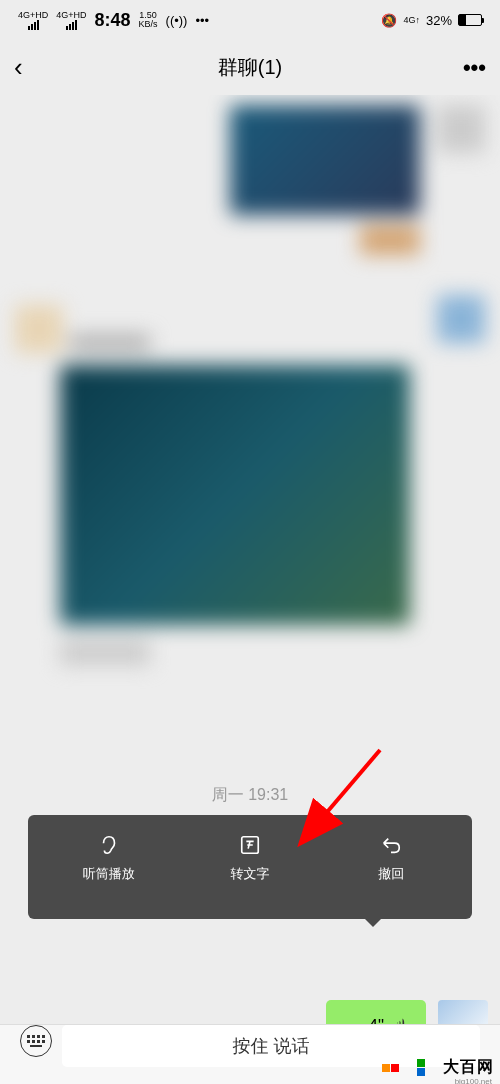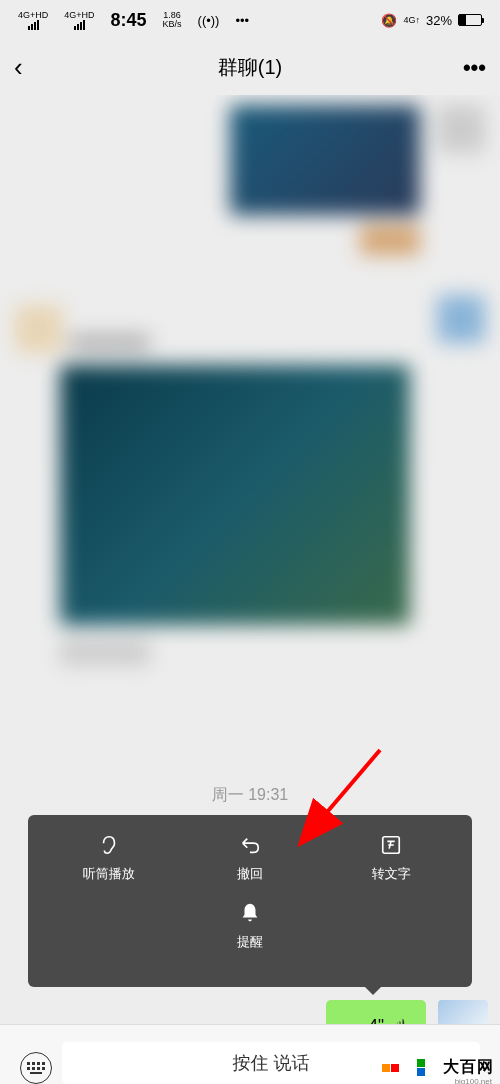--- a/index.html
+++ b/index.html
@@ -1,19 +1,19 @@
 <!DOCTYPE html>
 <html><head>
   <meta charset="utf-8">
   <style>
     * { margin: 0; padding: 0; box-sizing: border-box; }
     body { width: 500px; height: 1084px; background: #ededed; font-family: -apple-system, "Helvetica Neue", sans-serif; position: relative; overflow: hidden; }
     
     .status-bar { height: 40px; display: flex; align-items: center; justify-content: space-between; padding: 0 18px; font-size: 13px; font-weight: 500; }
-    .status-left { display: flex; align-items: center; gap: 16px; }
+    .status-left { display: flex; align-items: center; gap: 8px; }
     .status-right { display: flex; align-items: center; gap: 6px; }
     .signal-group { display: flex; align-items: flex-end; gap: 1px; }
     .signal-bar { width: 2px; background: #000; }
     .net-label { font-size: 9px; line-height: 9px; }
     .net-stack { display: flex; flex-direction: column; align-items: center; }
     .time { font-size: 18px; font-weight: 600; }
     .battery { width: 24px; height: 12px; border: 1px solid #000; border-radius: 2px; position: relative; }
     .battery::after { content: ''; position: absolute; right: -3px; top: 3px; width: 2px; height: 5px; background: #000; border-radius: 0 1px 1px 0; }
     .battery-fill { height: 100%; width: 32%; background: #000; }
     
@@ -43,21 +43,21 @@
     .menu-item { display: flex; flex-direction: column; align-items: center; gap: 8px; color: #fff; width: 76px; }
     .menu-item-icon { width: 24px; height: 24px; display: flex; align-items: center; justify-content: center; }
     .menu-item-label { font-size: 13px; }
     .menu-tail { position: absolute; bottom: -8px; right: 90px; width: 0; height: 0; border-left: 9px solid transparent; border-right: 9px solid transparent; border-top: 9px solid #4a4a4a; }
     
     .arrow { position: absolute; top: 645px; left: 280px; z-index: 4; pointer-events: none; }
     
     .voice-msg { position: absolute; top: 905px; right: 74px; background: #95ec69; border-radius: 5px; padding: 14px 16px; display: flex; align-items: center; gap: 8px; font-size: 17px; z-index: 2; min-width: 100px; justify-content: flex-end; }
     .voice-avatar { position: absolute; top: 905px; right: 12px; width: 50px; height: 50px; background: linear-gradient(135deg, #a8c8e8, #fff); border-radius: 4px; z-index: 2; }
     
-    .input-bar { position: absolute; bottom: 0; left: 0; right: 0; height: 60px; background: #f7f7f7; border-top: 1px solid #ddd; display: flex; align-items: flex-end; padding: 0 20px; gap: 10px; }
+    .input-bar { position: absolute; bottom: 0; left: 0; right: 0; height: 60px; background: #f7f7f7; border-top: 1px solid #ddd; display: flex; align-items: flex-start; padding: 0 20px; gap: 10px; }
     .kb-icon { width: 32px; height: 32px; border: 1.5px solid #333; border-radius: 50%; display: flex; align-items: center; justify-content: center; }
     .voice-input { flex: 1; background: #fff; border-radius: 5px; height: 42px; display: flex; align-items: center; justify-content: center; font-size: 18px; color: #333; }
     
     .watermark { position: absolute; bottom: 6px; right: 6px; z-index: 10; display: flex; align-items: center; gap: 18px; font-size: 16px; }
     .wm-logo { display: flex; gap: 1px; }
     .wm-sq { width: 8px; height: 8px; }
     .wm-text { font-weight: bold; letter-spacing: 1px; }
     .wm-sub { font-size: 8px; color: #888; position: absolute; bottom: -8px; right: 2px; }
   </style>
 </head>
@@ -76,23 +76,23 @@
     </div>
     <div class="net-stack">
       <span class="net-label">4G+HD</span>
       <div class="signal-group">
           <div class="signal-bar" style="height:4px"></div>
           <div class="signal-bar" style="height:6px"></div>
           <div class="signal-bar" style="height:8px"></div>
           <div class="signal-bar" style="height:10px"></div>
         </div>
     </div>
-    <span class="time">8:45</span>
+    <span class="time">8:48</span>
     <div class="net-stack">
-      <span class="net-label">1.86</span>
+      <span class="net-label">1.50</span>
       <span class="net-label">KB/s</span>
     </div>
     <span>((•))</span>
     <span>•••</span>
   </div>
   <div class="status-right">
     <span>🔕</span>
     <span class="net-label">4G↑</span>
     <span>32%</span>
     <div class="battery">
@@ -127,43 +127,33 @@
         <div class="menu-item-icon">
             <svg viewBox="0 0 24 24" width="22" height="22" fill="none" stroke="#fff" stroke-width="1.8">
               <path d="M6 10 C6 5 9 3 12 3 C15 3 18 5 18 10 C18 14 15 15 14 18 C13 20 12 21 10 21 C8 21 7 20 7 18"></path>
             </svg>
           </div>
         <span class="menu-item-label">听筒播放</span>
       </div>
       <div class="menu-item">
         <div class="menu-item-icon">
             <svg viewBox="0 0 24 24" width="22" height="22" fill="none" stroke="#fff" stroke-width="1.8">
-              <path d="M4 10 L9 5 M4 10 L9 15 M4 10 L16 10 C19 10 21 12 21 15 C21 18 19 20 16 20 L12 20"></path>
-            </svg>
-          </div>
-        <span class="menu-item-label">撤回</span>
-      </div>
-      <div class="menu-item">
-        <div class="menu-item-icon">
-            <svg viewBox="0 0 24 24" width="22" height="22" fill="none" stroke="#fff" stroke-width="1.8">
               <rect x="3" y="3" width="18" height="18" rx="2"></rect>
               <path d="M8 8 L16 8 M12 8 L10 16 M9 12 L15 12"></path>
             </svg>
           </div>
         <span class="menu-item-label">转文字</span>
       </div>
-    </div>
-    <div class="menu-row">
       <div class="menu-item">
         <div class="menu-item-icon">
-            <svg viewBox="0 0 24 24" width="22" height="22" fill="#fff">
-              <path d="M12 2 C9 2 6 5 6 9 L6 14 L4 17 L20 17 L18 14 L18 9 C18 5 15 2 12 2 Z M10 19 C10 20 11 21 12 21 C13 21 14 20 14 19"></path>
+            <svg viewBox="0 0 24 24" width="22" height="22" fill="none" stroke="#fff" stroke-width="1.8">
+              <path d="M4 10 L9 5 M4 10 L9 15 M4 10 L16 10 C19 10 21 12 21 15 C21 18 19 20 16 20 L12 20"></path>
             </svg>
           </div>
-        <span class="menu-item-label">提醒</span>
+        <span class="menu-item-label">撤回</span>
       </div>
     </div>
     <div class="menu-tail"></div>
   </div>
 
   <svg class="arrow" width="120" height="120">
     <defs>
         <marker id="ah" markerWidth="12" markerHeight="12" refX="9" refY="5" orient="auto">
           <polygon points="0 0, 12 5, 0 10" fill="#ff0000"></polygon>
         </marker>

